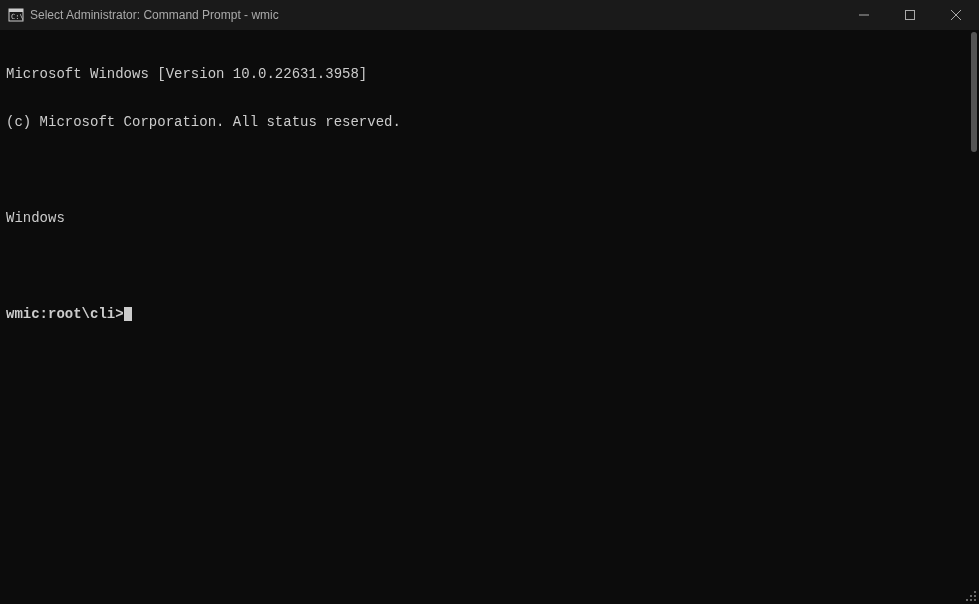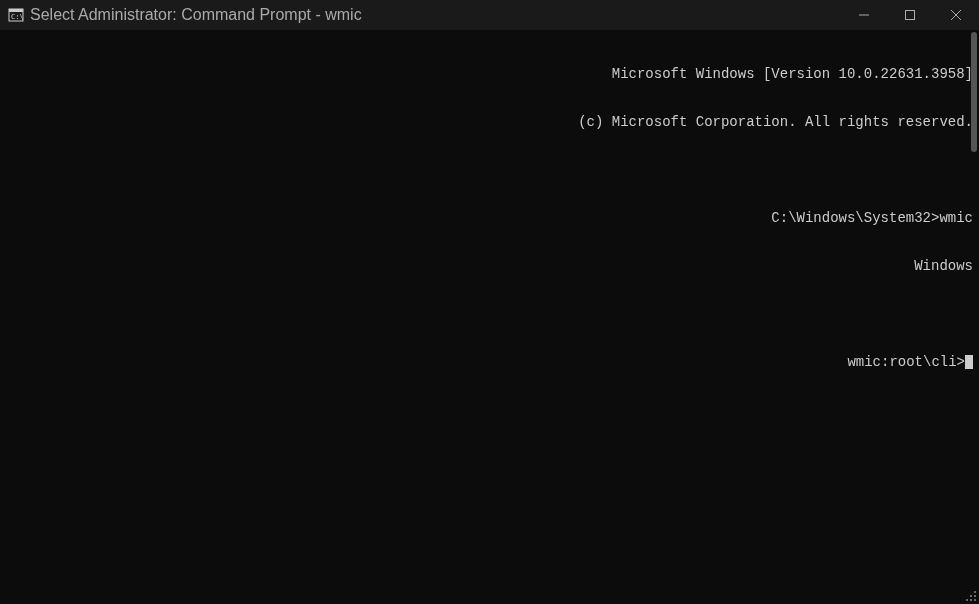--- a/index.html
+++ b/index.html
@@ -29,21 +29,21 @@
       width: 16px;
       height: 16px;
       margin-right: 6px;
       display: inline-flex;
       align-items: center;
       justify-content: center;
     }
     .titlebar-title {
       color: #aaaaaa;
       font-family: 'Segoe UI', Tahoma, sans-serif;
-      font-size: 16px;
+      font-size: 12px;
       flex: 1;
       white-space: nowrap;
       overflow: hidden;
     }
     .titlebar-controls {
       display: flex;
       height: 100%;
     }
     .titlebar-btn {
       width: 46px;
@@ -59,24 +59,24 @@
       line-height: 16px;
       white-space: pre;
       color: #cccccc;
       position: relative;
       height: calc(100% - 30px);
       overflow: hidden;
     }
     .line {
       display: block;
       min-height: 16px;
-      text-align: right;
     }
     .prompt-line {
       display: inline;
+      font-weight: bold;
     }
     .cursor {
       display: inline-block;
       width: 8px;
       height: 14px;
       background: #cccccc;
       vertical-align: text-bottom;
       margin-bottom: 1px;
     }
     .scrollbar {
@@ -124,23 +124,22 @@
       <svg width="10" height="10" viewBox="0 0 10 10">
           <line x1="0" y1="0" x2="10" y2="10" stroke="currentColor" stroke-width="1"></line>
           <line x1="10" y1="0" x2="0" y2="10" stroke="currentColor" stroke-width="1"></line>
         </svg>
     </div>
   </div>
 </div>
 
 <div class="terminal-body">
   <span class="line">Microsoft Windows [Version 10.0.22631.3958]</span>
-  <span class="line">(c) Microsoft Corporation. All rights reserved.</span>
+  <span class="line">(c) Microsoft Corporation. All status reserved.</span>
   <span class="line"></span>
-  <span class="line">C:\Windows\System32&gt;wmic</span>
   <span class="line">Windows</span>
   <span class="line"></span>
   <span class="line"><span class="prompt-line">wmic:root\cli&gt;</span><span class="cursor"></span></span>
 </div>
 
 <div class="scrollbar"></div>
 
 <div class="resize-grip">
   <svg width="14" height="14" viewBox="0 0 14 14">
     <circle cx="12" cy="4" r="1" fill="#888"></circle>

